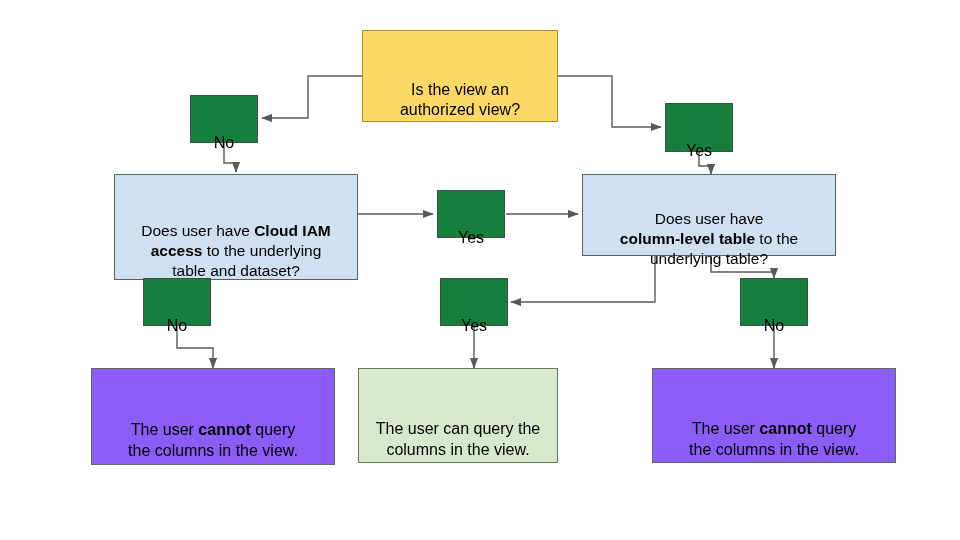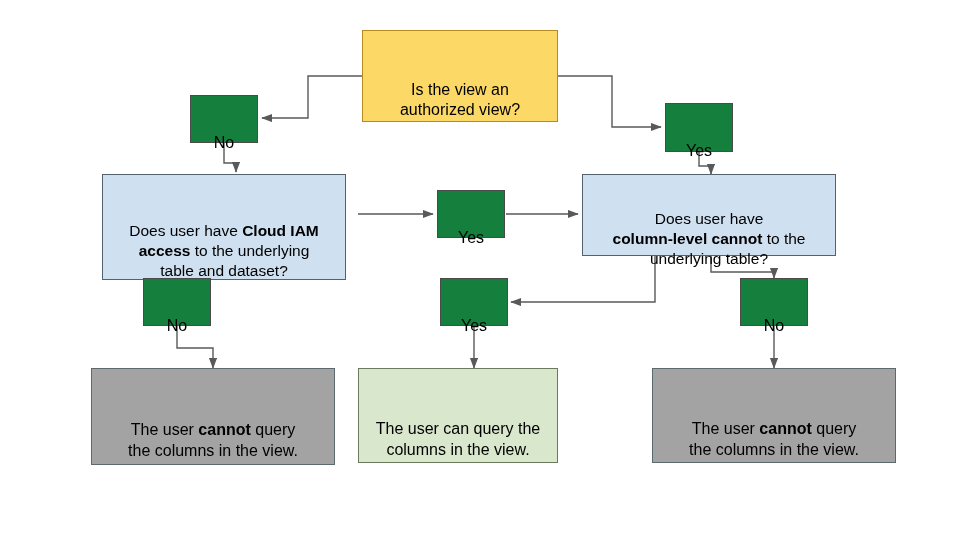--- a/index.html
+++ b/index.html
@@ -49,21 +49,21 @@
     background: #cfe0f0;
     border-color: #54616e;
     font-size: 15.5px;
   }
   .plain {
     background: #15803d;
     border-color: #4a4a4a;
     font-size: 16px;
   }
   .term-gray {
-    background: #a3a3a3;
+    background: #8b5cf6;
     border-color: #5c6a6e;
     font-size: 16px;
   }
   .term-green {
     background: #d9e7cd;
     border-color: #6a7a5c;
     font-size: 16px;
   }
   b { font-weight: bold; }
 </style>
@@ -111,30 +111,30 @@
   </div>
 
   <div class="node plain" style="left:190px; top:95px; width:68px; height:48px;">
     <span class="txt">No</span>
   </div>
 
   <div class="node plain" style="left:665px; top:103px; width:68px; height:49px;">
     <span class="txt">Yes</span>
   </div>
 
-  <div class="node decision-blue" style="left:102px; top:174px; width:244px; height:106px;align-items:center;">
+  <div class="node decision-blue" style="left:114px; top:174px; width:244px; height:106px;align-items:center;">
     <span class="txt">Does user have <b>Cloud IAM<br>access</b> to the underlying<br>table and dataset?</span>
   </div>
 
   <div class="node plain" style="left:437px; top:190px; width:68px; height:48px;">
     <span class="txt">Yes</span>
   </div>
 
   <div class="node decision-blue" style="left:582px; top:174px; width:254px; height:82px;">
-    <span class="txt">Does user have<br><b>column-level cannot</b> to the<br>underlying table?</span>
+    <span class="txt">Does user have<br><b>column-level table</b> to the<br>underlying table?</span>
   </div>
 
   <div class="node plain" style="left:143px; top:278px; width:68px; height:48px;">
     <span class="txt">No</span>
   </div>
 
   <div class="node plain" style="left:440px; top:278px; width:68px; height:48px;">
     <span class="txt">Yes</span>
   </div>
 

